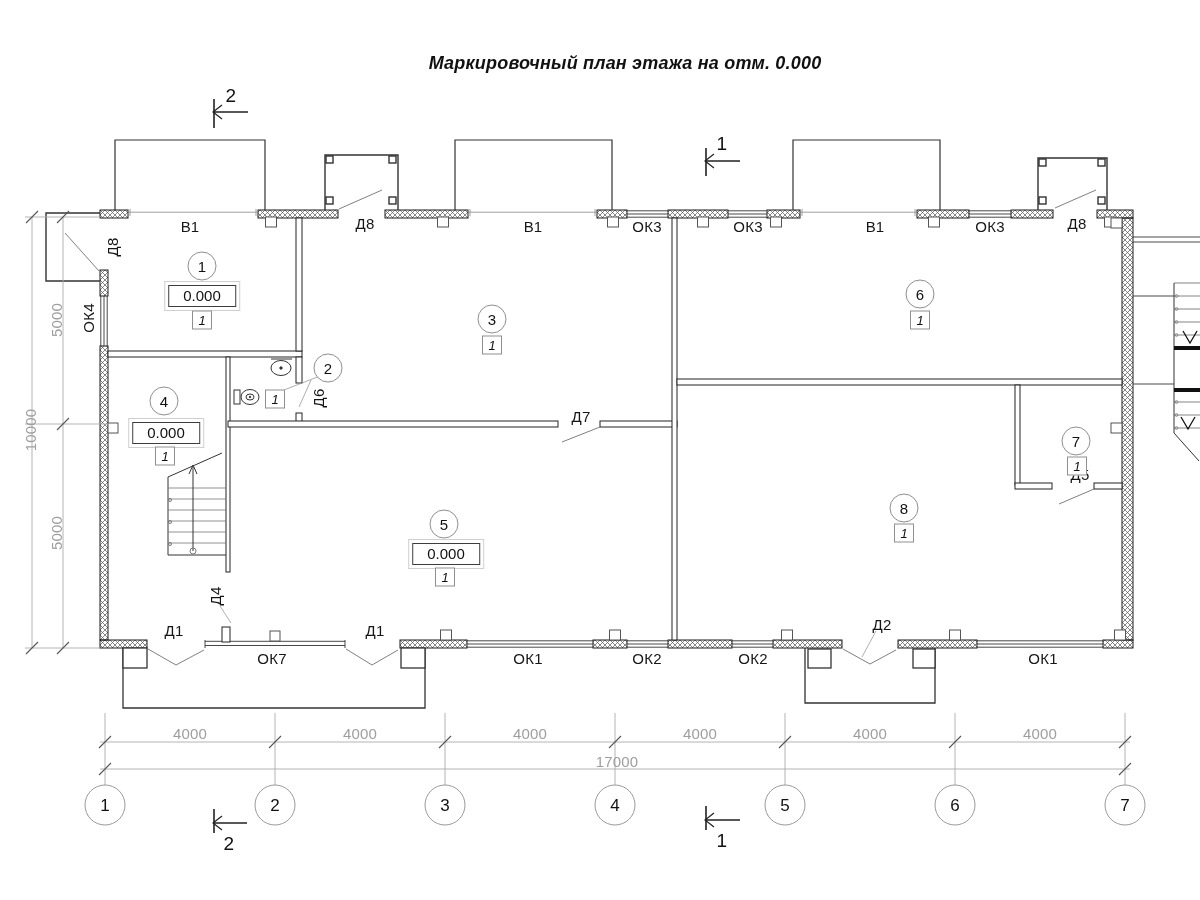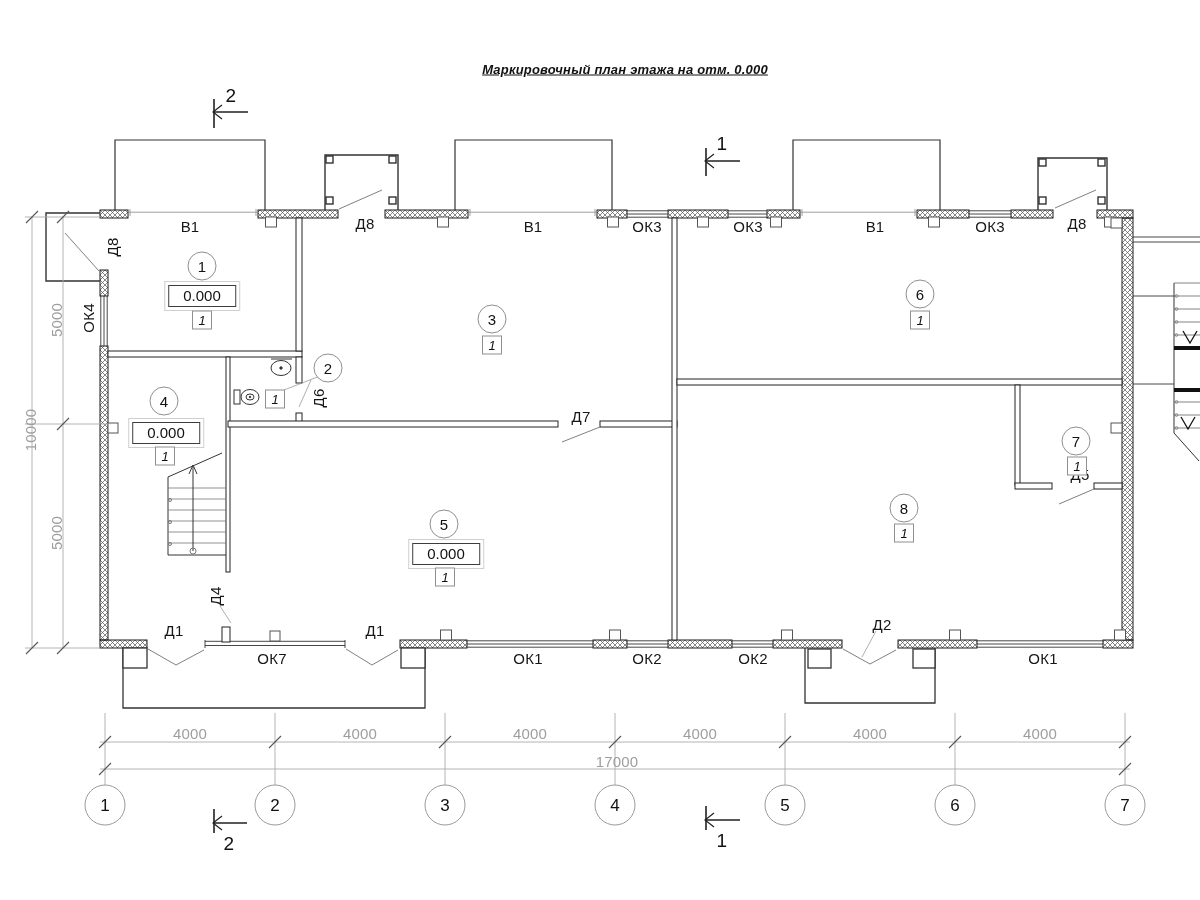--- a/index.html
+++ b/index.html
@@ -1,21 +1,21 @@
 <!DOCTYPE html>
 <html><head>
 <meta charset="utf-8">
 <style>
   html,body{margin:0;padding:0;background:#fff;}
   .canvas{position:relative;width:1200px;height:900px;background:#ffffff;
           font-family:"Liberation Sans",sans-serif;overflow:hidden;}
   .canvas svg{position:absolute;left:0;top:0;}
   .title{position:absolute;left:625px;top:63px;transform:translate(-50%,-50%);
-         font-size:13px;font-style:italic;font-weight:bold;color:#111;
-         text-decoration:underline;white-space:nowrap;letter-spacing:.2px;margin-top:6px;}
+         font-size:18px;font-style:italic;font-weight:bold;color:#111;
+         white-space:nowrap;letter-spacing:.2px;}
   .lbl{position:absolute;transform:translate(-50%,-50%);font-size:15px;color:#161616;
        white-space:nowrap;letter-spacing:.2px;line-height:1;}
   .rot{transform:translate(-50%,-50%) rotate(-90deg);}
   .dim{color:#9e9e9e;font-size:15px;}
   .sec{font-size:19px;color:#111;}
   .room-circle{position:absolute;transform:translate(-50%,-50%);width:27px;height:27px;
        border:1px solid #8f8f8f;border-radius:50%;background:#fff;display:flex;
        align-items:center;justify-content:center;font-size:15px;color:#111;}
   .axis-circle{position:absolute;transform:translate(-50%,-50%);width:39px;height:39px;
        border:1px solid #9a9a9a;border-radius:50%;background:#fff;display:flex;

